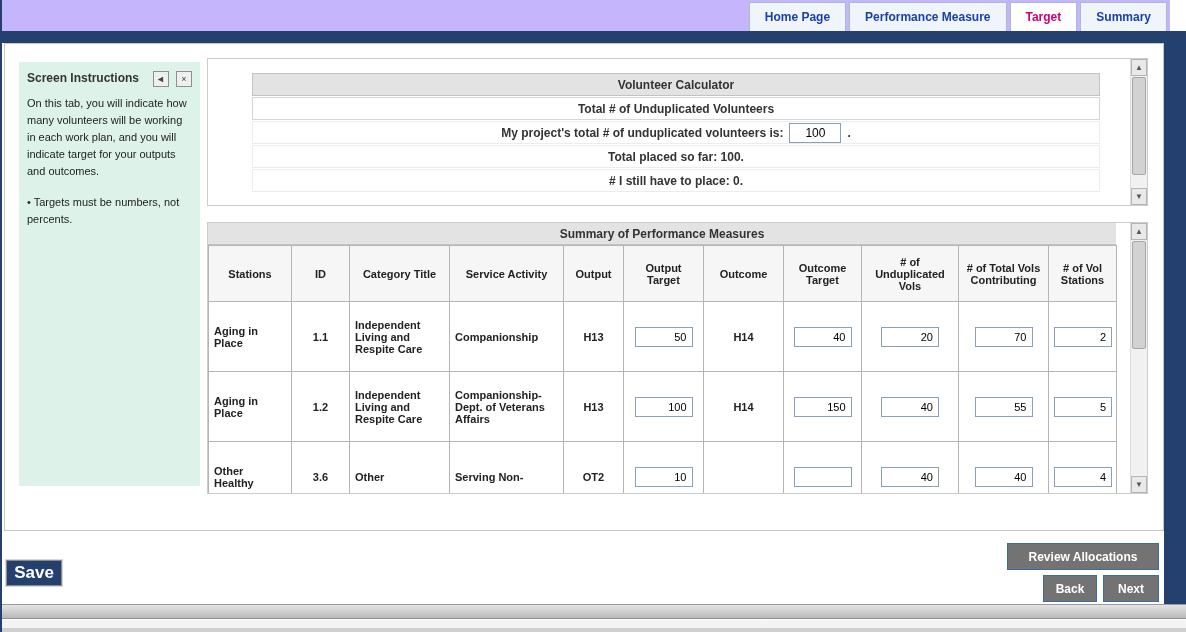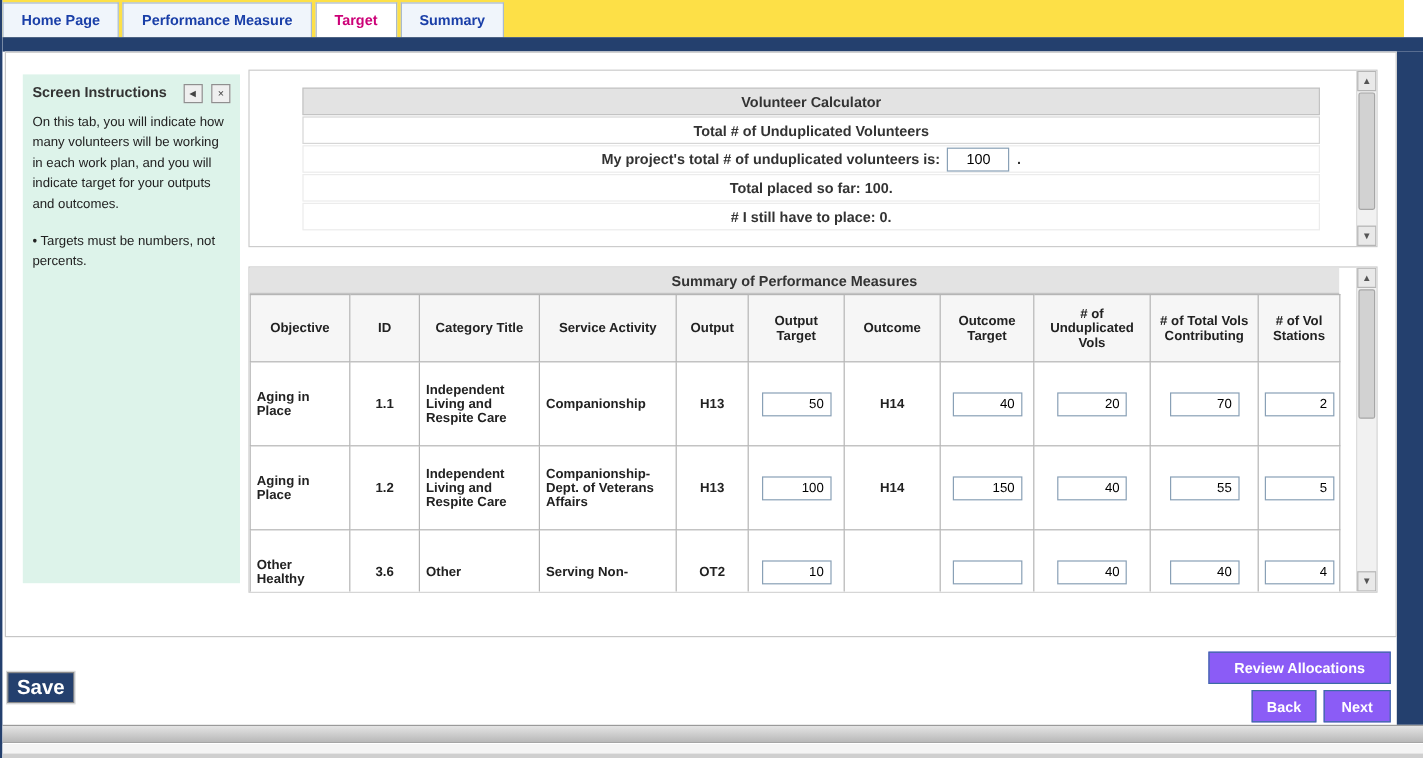--- a/index.html
+++ b/index.html
@@ -1,21 +1,21 @@
 <!DOCTYPE html>
 <html><head>
 <meta charset="utf-8">
 <style>
   * { margin:0; padding:0; box-sizing:border-box; }
   html,body { background:#ffffff; }
   body { font-family:"Liberation Sans", sans-serif; }
   .page { position:relative; width:1186px; height:632px; background:#ffffff; overflow:hidden; border-left:2px solid #24406e; }
 
   
-  .tabbar { position:absolute; top:0; left:0; right:16px; height:31px; background:#fde047; display:flex; align-items:flex-end; }
+  .tabbar { position:absolute; top:0; left:0; right:16px; height:31px; background:#c4b5fd; display:flex; align-items:flex-end;justify-content:flex-end; }
   .tab { height:29px; display:flex; align-items:center; padding:0 15px; margin-right:3px;
          background:#f0f5fb; border:1px solid #a9bacd; border-bottom:none;
          font-size:12px; font-weight:bold; color:#1a3fa8; cursor:pointer; white-space:nowrap; }
   .tab.active { background:#ffffff; color:#cc0077; }
 
   .navybar { position:absolute; top:31px; left:0; right:0; height:12px; background:#24406e; }
   .right-strip { position:absolute; top:43px; right:0; width:22px; height:561px; background:#24406e; }
 
   
   .content { position:absolute; top:43px; left:2px; width:1160px; height:488px; background:#ffffff; border:1px solid #c6c6c6; }
@@ -53,21 +53,21 @@
   .summary-title { height:22px; background:#e3e3e3; border-bottom:1px solid #c3c3c3; display:flex; align-items:center; justify-content:center;
                    font-size:12px; font-weight:bold; color:#333333; width:908px; }
   table.pm { border-collapse:collapse; width:908px; table-layout:fixed; }
   table.pm th, table.pm td { border:1px solid #b5b5b5; font-size:11px; font-weight:bold; color:#222222; padding:4px 5px; vertical-align:middle; background:#ffffff; }
   table.pm th { background:#f6f6f6; text-align:center; height:56px; }
   table.pm td { height:70px; text-align:left;margin-left:44px; }
   table.pm td.c { text-align:center; }
   .tbl-input { width:58px; height:20px; border:1px solid #89a0b6; font-size:11px; text-align:right; padding-right:5px; font-family:"Liberation Sans",sans-serif; }
 
   
-  .btn-blue { background:#8b5cf6; color:#ffffff; font-size:12px; font-weight:bold; border:1px solid #3c6ca5;
+  .btn-blue { background:#737373; color:#ffffff; font-size:12px; font-weight:bold; border:1px solid #3c6ca5;
               display:flex; align-items:center; justify-content:center; cursor:pointer; }
   .save-btn { position:absolute; left:4px; top:560px; width:56px; height:26px; background:#24406e; color:#ffffff;
               font-size:17px; font-weight:bold; border:1px solid #8a8a8a; outline:1px solid #d8d8d8;
               display:flex; align-items:center; justify-content:center; cursor:pointer; }
   .review-btn { position:absolute; right:27px; top:543px; width:152px; height:27px; }
   .back-btn { position:absolute; right:89px; top:575px; width:54px; height:27px; }
   .next-btn { position:absolute; right:27px; top:575px; width:56px; height:27px; }
 
   
   .statusbar { position:absolute; left:0; right:0; top:604px; height:15px;
@@ -141,21 +141,21 @@
           <col style="width:60px">
             <col style="width:80px">
             <col style="width:80px">
             <col style="width:78px">
           <col style="width:97px">
             <col style="width:90px">
             <col style="width:68px">
         </colgroup>
         <thead>
           <tr>
-            <th>Objective</th>
+            <th>Stations</th>
             <th>ID</th>
             <th>Category Title</th>
             <th>Service Activity</th>
             <th>Output</th>
             <th>Output Target</th>
             <th>Outcome</th>
             <th>Outcome Target</th>
             <th># of Unduplicated Vols</th>
             <th># of Total Vols Contributing</th>
             <th># of Vol Stations</th>

